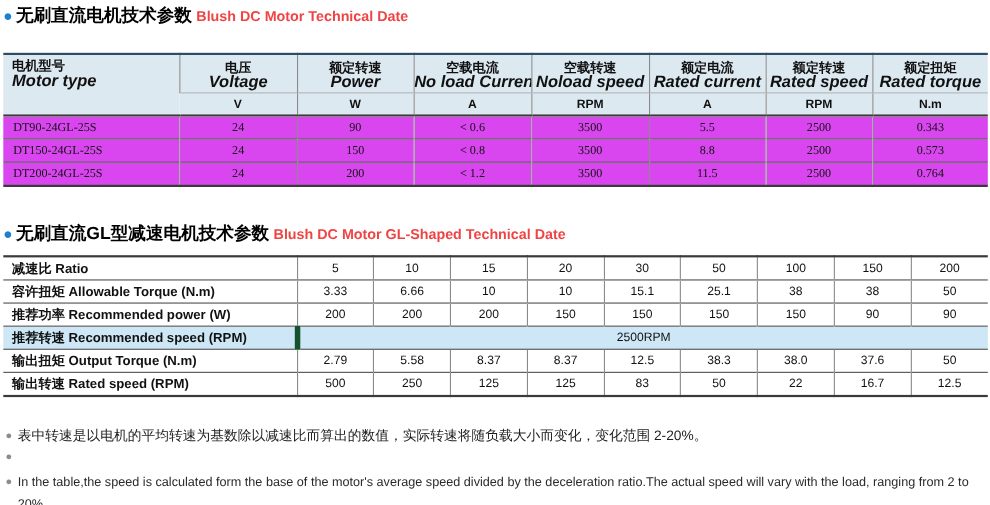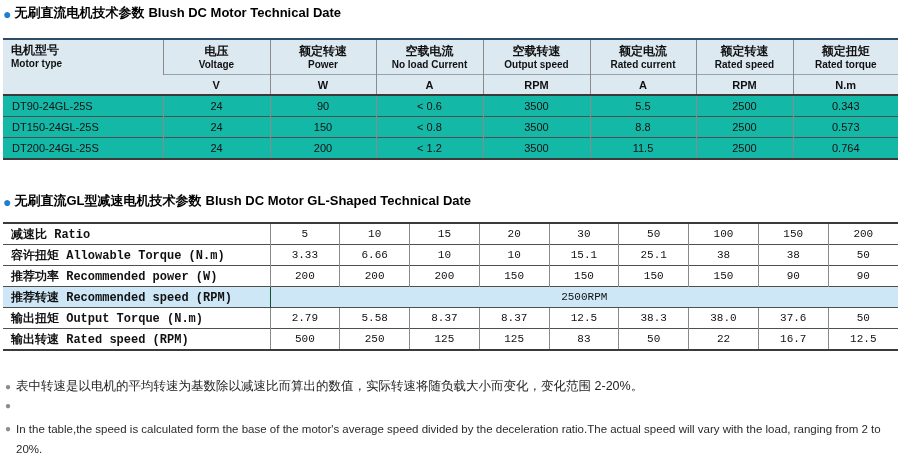--- a/index.html
+++ b/index.html
@@ -2,48 +2,48 @@
 <html style="--accent-blue: #1b7fd2; --header-bg: #dde9f1; --highlight-row-bg: #cde7f7; --table-dark-border: #3a3a3a; --table-navy-border: #2b4d68;"><head>
 <meta charset="utf-8">
 <style>
   html,body { margin:0; padding:0; background:#fff; }
   body { width:900px; height:459px; font-family:"Liberation Sans", sans-serif; }
   .page { position:relative; width:900px; height:459px; box-sizing:border-box; padding:4px 2px 0 3px; overflow:hidden; }
 
   
   .section-title { display:flex; align-items:baseline; white-space:nowrap; height:20px; }
   .bullet { color:var(--accent-blue,#1b7fd2); font-size:14px; line-height:14px; margin-right:3px; align-self:center; }
-  .t-zh { font-weight:bold; font-size:13px; color:#000; }
-  .t-en { font-weight:bold; font-size:13px; color:#000000; margin-left:4px; }
+  .t-zh { font-weight:bold; font-size:16px; color:#000; }
+  .t-en { font-weight:bold; font-size:13px; color:#ef4444; margin-left:4px; }
 
   
   table { border-collapse:collapse; table-layout:fixed; width:895px; color:#111; }
   td { padding:0; text-align:center; font-size:11px; overflow:hidden; white-space:nowrap; }
 
   
-  .t1 { border-top:2px solid var(--table-navy-border,#2b4d68); border-bottom:2px solid var(--table-dark-border,#3a3a3a); margin-top:14px; }
+  .t1 { border-top:2px solid var(--table-navy-border,#2b4d68); border-bottom:2px solid var(--table-dark-border,#3a3a3a); margin-top:24px; }
   .t1 td { border-left:1px solid #8a8a8a; }
   .t1 td:first-child { border-left:none; }
   .t1 tr.h1 td { background:var(--header-bg,#dde9f1); height:34px; }
   .t1 .zh { font-size:12px; font-weight:bold; line-height:15px; }
-  .t1 .en { font-size:10px; font-weight:bold; line-height:12px; }
+  .t1 .en { font-size:15px; font-weight:bold; line-height:12px;font-style:italic; }
   .t1 td.mt-cell { text-align:left; vertical-align:top; padding:3px 0 0 8px; background:var(--header-bg,#dde9f1); }
   .t1 tr.h2 td { background:var(--header-bg,#dde9f1); height:19px; border-top:1px solid #97a3ab; font-weight:bold; }
-  .t1 tr.d td { height:20px; border-top:1px solid #4f4f4f; background:#14b8a6; }
+  .t1 tr.d td { height:20px; border-top:1px solid #4f4f4f; background:#d946ef;font-family:Liberation Serif, serif; }
   .t1 tr.d1 td { border-top:2px solid var(--table-dark-border,#3a3a3a); }
   .t1 td.model { text-align:left; padding-left:9px; }
 
   
   .t2 { border-top:2px solid var(--table-dark-border,#3a3a3a); border-bottom:2px solid var(--table-dark-border,#3a3a3a); margin-top:10px; }
-  .t2 td { border-left:1px solid #8a8a8a; border-top:1px solid #4f4f4f; height:20px; background:#fff;font-family:Liberation Mono, monospace; }
+  .t2 td { border-left:1px solid #8a8a8a; border-top:1px solid #4f4f4f; height:20px; background:#fff; }
   .t2 tr:first-child td { border-top:none; }
   .t2 td:first-child { border-left:none; }
   .t2 td.lbl { text-align:left; padding-left:8px; font-weight:bold; font-size:12px; }
   .t2 tr.hl td { background:var(--highlight-row-bg,#cde7f7); }
-  .t2 td.merged { border-left:1px solid #14532d; }
+  .t2 td.merged { border-left:5px solid #14532d; }
 
   .spacer-title2 { margin-top:32px; }
 
   
   .notes { margin:26px 0 0 2px; }
   .note { display:flex; align-items:flex-start; color:#1c1c1c; }
   .note .nb { color:#8c8c8c; font-size:10px; margin-right:5px; }
   .note.zh { font-size:12.5px; line-height:19px; }
   .note.en { font-size:11.5px; line-height:20px; color:#2a2a2a; }
   .note.gap { margin-top:4px; }
@@ -83,21 +83,21 @@
         <td>
             <div class="zh">额定转速</div>
             <div class="en">Power</div>
           </td>
         <td>
             <div class="zh">空载电流</div>
             <div class="en">No load Current</div>
           </td>
         <td>
             <div class="zh">空载转速</div>
-            <div class="en">Output speed</div>
+            <div class="en">Noload speed</div>
           </td>
         <td>
             <div class="zh">额定电流</div>
             <div class="en">Rated current</div>
           </td>
         <td>
             <div class="zh">额定转速</div>
             <div class="en">Rated speed</div>
           </td>
         <td>

